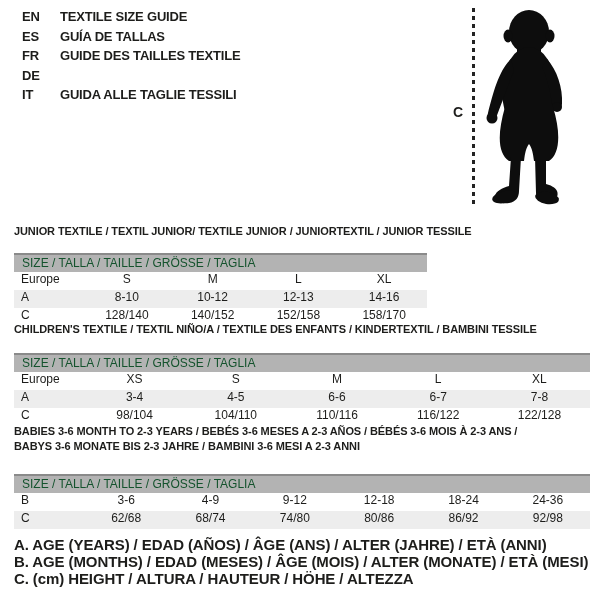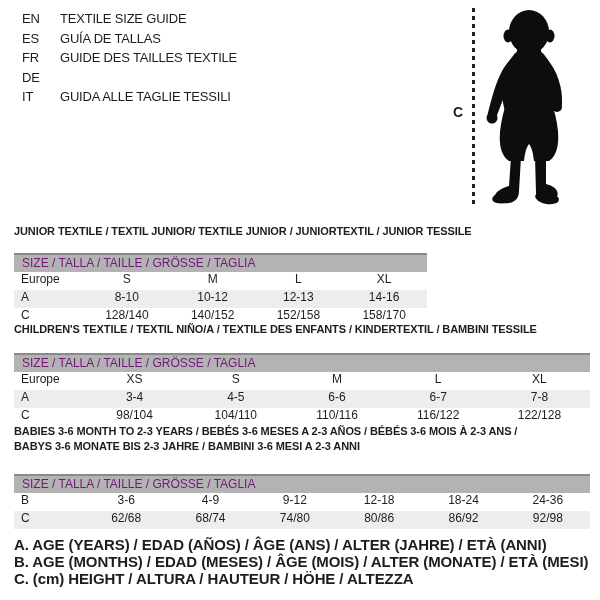--- a/index.html
+++ b/index.html
@@ -3,43 +3,43 @@
 <meta charset="utf-8">
 <style>
   html,body{margin:0;padding:0}
   body{
     width:600px;height:600px;position:relative;overflow:hidden;
     background:#ffffff;color:#1d1d1b;
     font-family:"Liberation Sans", sans-serif;
   }
   
   .lang-block{position:absolute;left:22px;top:9px}
-  .lang-row{display:flex;height:19.5px;align-items:center;
-    font-weight:400;font-size:13px;letter-spacing:-0.2px;white-space:nowrap}
+  .lang-row{display:flex;height:19.5px;align-items:flex-start;
+    font-weight:700;font-size:13px;letter-spacing:-0.2px;white-space:nowrap}
   .lang-code{flex:0 0 38px}
   
   .figure-area{position:absolute;left:445px;top:0;width:155px;height:215px}
   .dashed-line{position:absolute;left:27px;top:8px;width:3px;height:199px;
     background:repeating-linear-gradient(to bottom,#222222 0 4px,transparent 4px 8px)}
   .figure-label{position:absolute;left:4px;top:104px;width:18px;text-align:center;
     font-weight:700;font-size:14px}
   .silhouette{position:absolute;left:40px;top:7px}
   
   .size-sections{position:absolute;left:14px;top:0;width:576px;height:600px}
   .size-section{position:absolute;left:0}
   .sec-0{top:224px;width:413px}
   .sec-1{top:322px;width:576px}
   .sec-2{top:424px;width:576px}
   .section-title{margin:0 0 14px;font-size:11px;font-weight:700;letter-spacing:-0.1px}
   .sec-1 .section-title{margin-bottom:16px}
   .sec-2 .section-title{margin-bottom:20px}
   .title-line{line-height:15px;white-space:nowrap}
   .table-header{height:19px;line-height:17px;box-sizing:border-box;
     background:#b3b3b3;border-top:2px solid #8a8a8a;
-    padding-left:8px;font-size:12px;color:#701a75}
+    padding-left:8px;font-size:12px;color:#14532d}
   .table-row{display:flex;height:18px;align-items:flex-start;font-size:12px}
   .table-row.shaded{background:#ededed}
   .row-label{flex:0 0 70px;padding-left:7px;box-sizing:border-box}
   .table-cell{flex:1;text-align:center}
   
   .footnotes{position:absolute;left:14px;top:536px}
   .footnote{font-size:15px;font-weight:700;line-height:17px;
     letter-spacing:-0.1px;white-space:nowrap}
 </style>
 </head>

